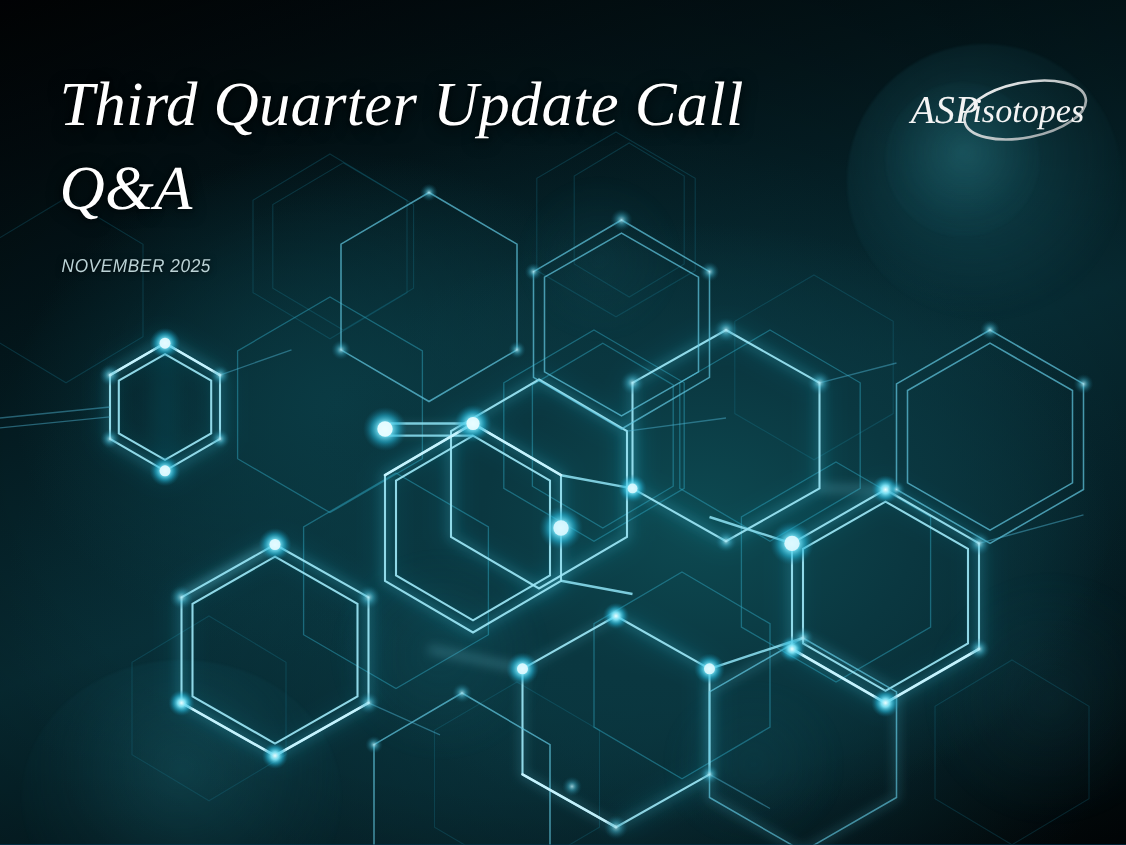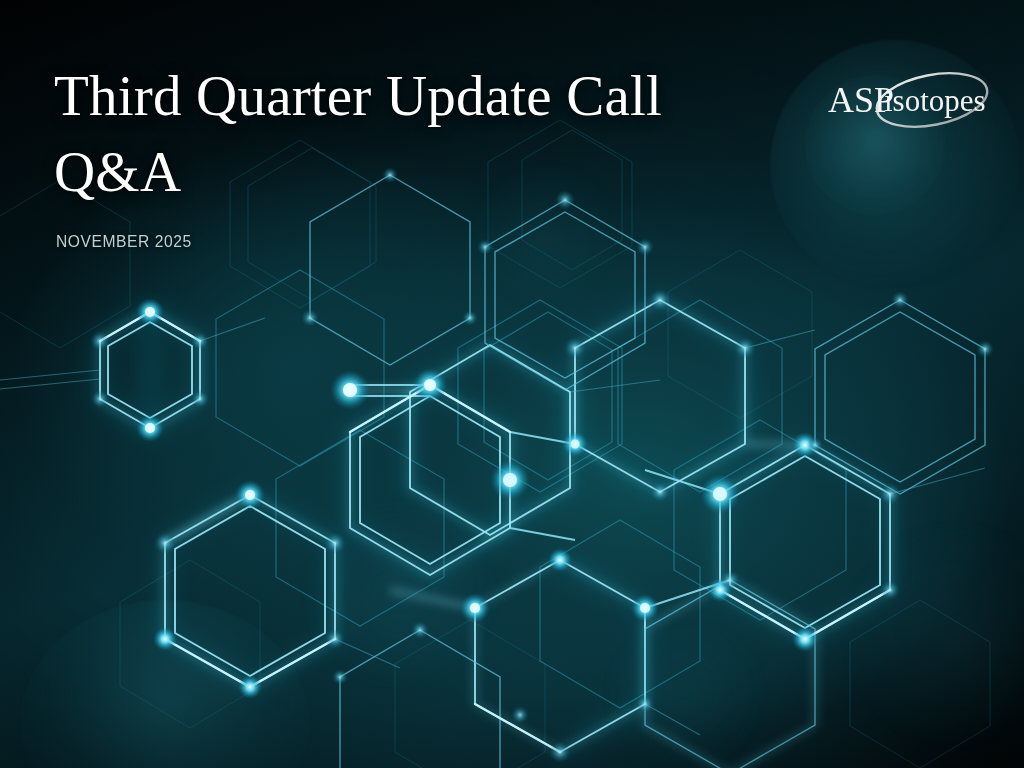--- a/index.html
+++ b/index.html
@@ -7,20 +7,21 @@
     padding: 0;
     background: #000;
   }
   #slide {
     position: relative;
     width: 1024px;
     height: 768px;
     overflow: hidden;
     background: #0369a1;
     font-family: "Liberation Sans", sans-serif;
+    font-style: italic;
   }
 
   
   .bg-base {
     position: absolute;
     inset: 0;
     background:
       radial-gradient(ellipse 520px 380px at 62% 62%, #0d4a52 0%, #0a3740 38%, rgba(5,22,27,0) 72%),
       radial-gradient(ellipse 420px 330px at 30% 48%, #0a3b44 0%, rgba(6,28,34,0) 70%),
       radial-gradient(ellipse 700px 560px at 52% 70%, #0b3c46 0%, rgba(4,18,22,0) 75%),

